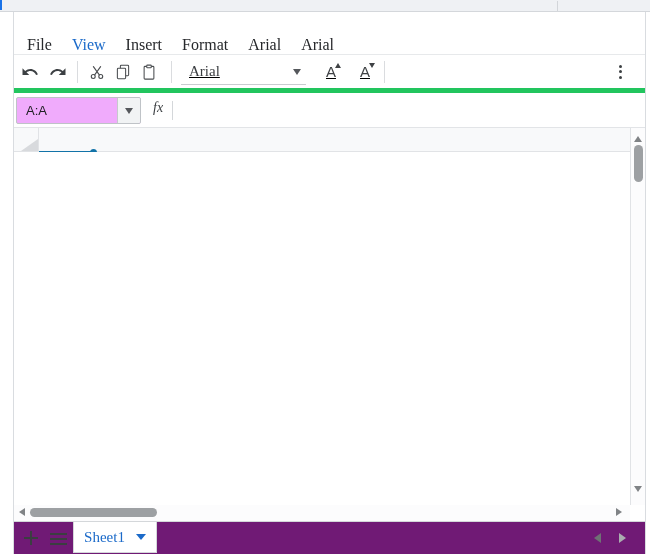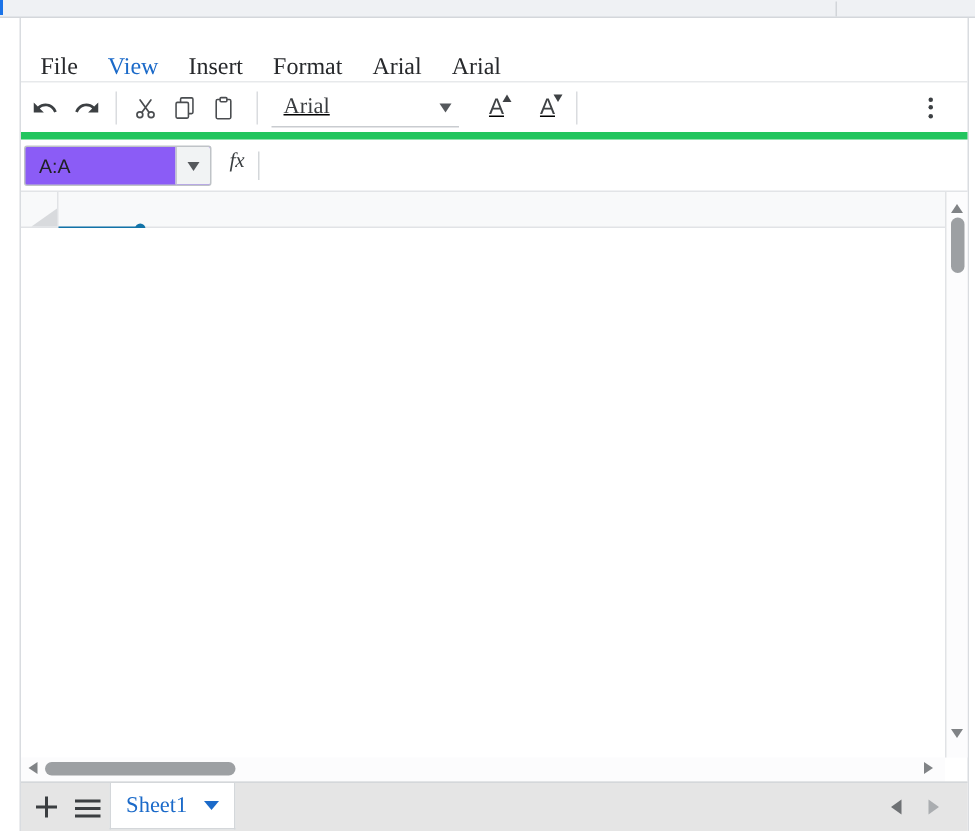--- a/index.html
+++ b/index.html
@@ -31,21 +31,21 @@
   .combo .dd{position:absolute;right:5px;top:10px;}
   .size-combo .clear-x{position:absolute;right:22px;top:6px;}
   .a-btn{font-family:"Liberation Sans",sans-serif;font-size:15px;font-weight:500;color:#3f4245;}
   .mini-caret-up{position:absolute;top:4px;right:3px;width:0;height:0;border-left:3.5px solid transparent;border-right:3.5px solid transparent;border-bottom:5px solid #3f4245;}
   .mini-caret-down{position:absolute;top:4px;right:3px;width:0;height:0;border-left:3.5px solid transparent;border-right:3.5px solid transparent;border-top:5px solid #3f4245;}
   .kebab{margin-left:auto;margin-right:12px;display:flex;flex-direction:column;gap:2.5px;align-items:center;width:26px;}
   .kebab i{width:3px;height:3px;border-radius:50%;background:#3c4043;display:block;}
 
   
   .formula-row{position:absolute;left:0;top:81px;width:631px;height:35px;box-sizing:border-box;border-bottom:1px solid #e2e4e7;}
-  .name-box{position:absolute;left:2px;top:4px;width:125px;height:27px;border:1px solid #bfc3c7;border-radius:2px;background:#8b5cf6;box-sizing:border-box;display:flex;overflow:hidden;}
+  .name-box{position:absolute;left:2px;top:4px;width:125px;height:27px;border:1px solid #bfc3c7;border-radius:2px;background:#f0abfc;box-sizing:border-box;display:flex;overflow:hidden;}
   .name-box-value{flex:1;display:flex;align-items:center;padding-left:9px;font-family:"Liberation Sans",sans-serif;font-size:13px;color:#202124;}
   .name-box-arrow{width:22px;border-left:1px solid #c6c9cd;background:#f1f3f4;display:flex;align-items:center;justify-content:center;}
   .fx-label{position:absolute;left:139px;top:7px;font-style:italic;font-size:14px;color:#3c4043;}
   .formula-divider{position:absolute;left:158px;top:8px;width:1px;height:19px;background:#d4d7da;}
   .formula-input{position:absolute;left:162px;top:4px;width:460px;height:27px;}
 
   
   .grid{position:absolute;left:0;top:116px;width:631px;height:393px;}
   .col-header-row{position:absolute;left:0;top:0;width:616px;height:24px;background:#f8f9fa;border-bottom:1px solid #e1e3e6;box-sizing:border-box;}
   .corner-cell{position:absolute;left:0;top:0;width:25px;height:23px;border-right:1px solid #e1e3e6;box-sizing:border-box;}
@@ -60,21 +60,21 @@
   .v-thumb{position:absolute;left:3px;top:17px;width:9px;height:37px;border-radius:4.5px;background:#9da0a3;}
   .v-down{position:absolute;left:3px;top:358px;width:0;height:0;border-left:4.5px solid transparent;border-right:4.5px solid transparent;border-top:6px solid #808386;}
 
   
   .h-scrollbar{position:absolute;left:0;top:377px;width:616px;height:16px;background:#fcfcfd;}
   .h-left{position:absolute;left:5px;top:3px;width:0;height:0;border-top:4.5px solid transparent;border-bottom:4.5px solid transparent;border-right:6px solid #808386;}
   .h-thumb{position:absolute;left:16px;top:3px;width:127px;height:9px;border-radius:4.5px;background:#9da0a3;}
   .h-right{position:absolute;left:602px;top:3px;width:0;height:0;border-top:4.5px solid transparent;border-bottom:4.5px solid transparent;border-left:6px solid #808386;}
 
   
-  .sheet-bar{position:absolute;left:0;top:509px;width:631px;height:33px;border-top:1px solid #d4d7da;background:#e5e5e5;box-sizing:border-box;}
+  .sheet-bar{position:absolute;left:0;top:509px;width:631px;height:33px;border-top:1px solid #d4d7da;background:#701a75;box-sizing:border-box;}
   .add-sheet{position:absolute;left:6px;top:5px;width:22px;height:22px;}
   .add-sheet .ph{position:absolute;left:4px;top:10px;width:14px;height:2px;background:#3b3e41;}
   .add-sheet .pv{position:absolute;left:10px;top:4px;width:2px;height:14px;background:#3b3e41;}
   .sheet-list{position:absolute;left:33px;top:6px;width:22px;height:22px;display:flex;flex-direction:column;justify-content:center;gap:2.5px;}
   .sheet-list i{display:block;width:17px;height:2.6px;background:#3b3e41;margin:0 auto;}
   .sheet-tab{position:absolute;left:59px;top:0;width:84px;height:31px;background:#fff;border-left:1px solid #d4d7da;border-right:1px solid #d4d7da;border-bottom:1px solid #d4d7da;box-sizing:border-box;display:flex;align-items:center;justify-content:center;gap:11px;}
   .sheet-tab-label{font-size:15px;color:#1b6ac9;}
   .sheet-caret{width:0;height:0;border-left:5px solid transparent;border-right:5px solid transparent;border-top:6.5px solid #1b6ac9;}
   .prev-sheet{position:absolute;right:44px;top:11px;width:0;height:0;border-top:5px solid transparent;border-bottom:5px solid transparent;border-right:7px solid #6e7174;}
   .next-sheet{position:absolute;right:19px;top:11px;width:0;height:0;border-top:5px solid transparent;border-bottom:5px solid transparent;border-left:7px solid #aaadb0;}

